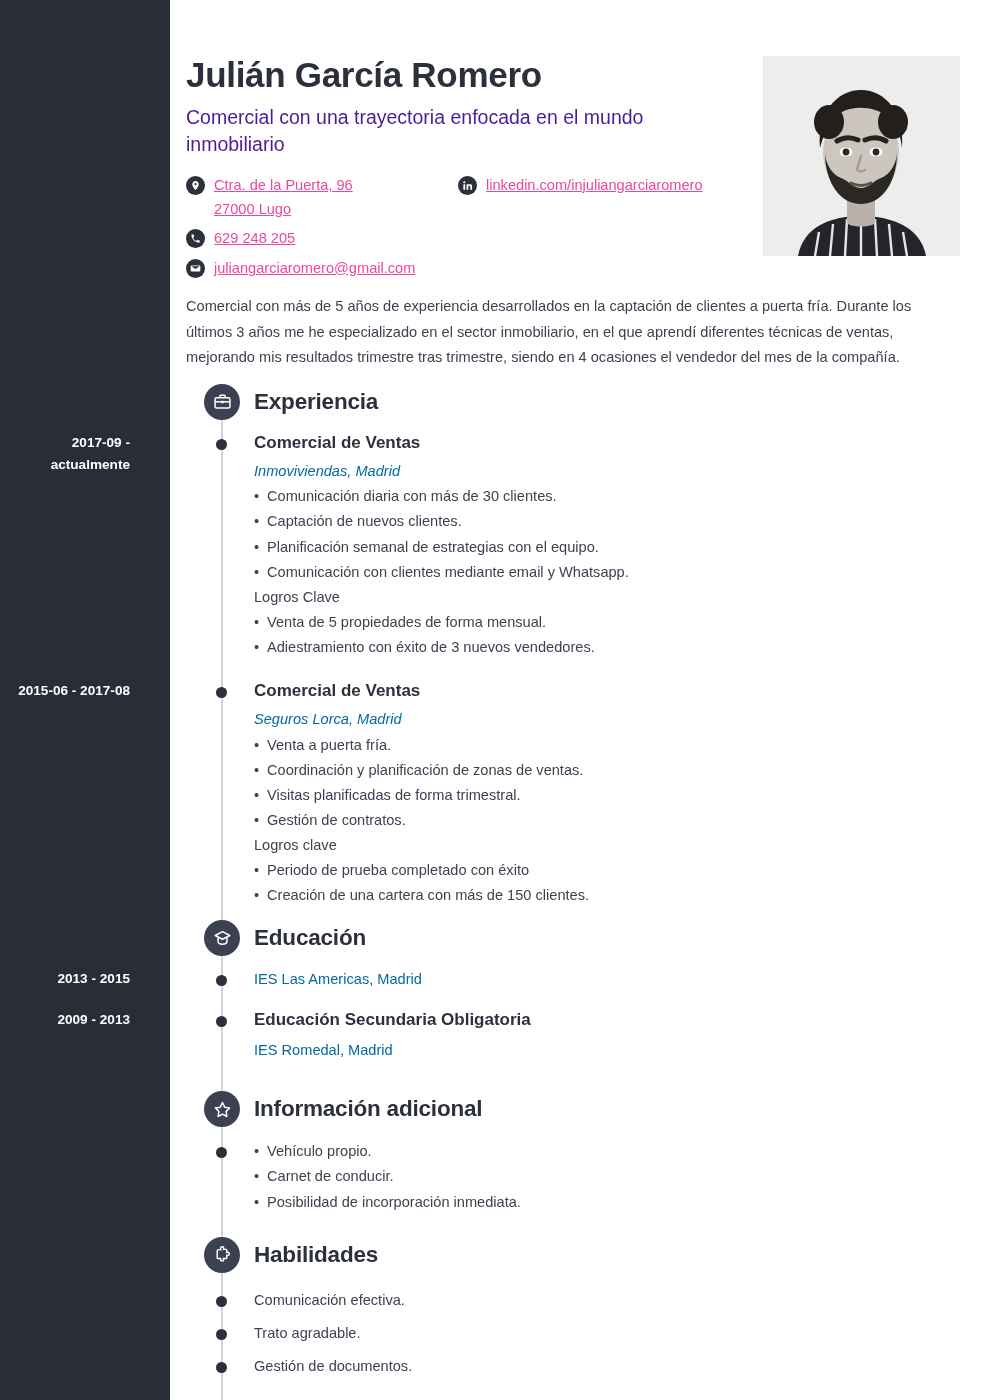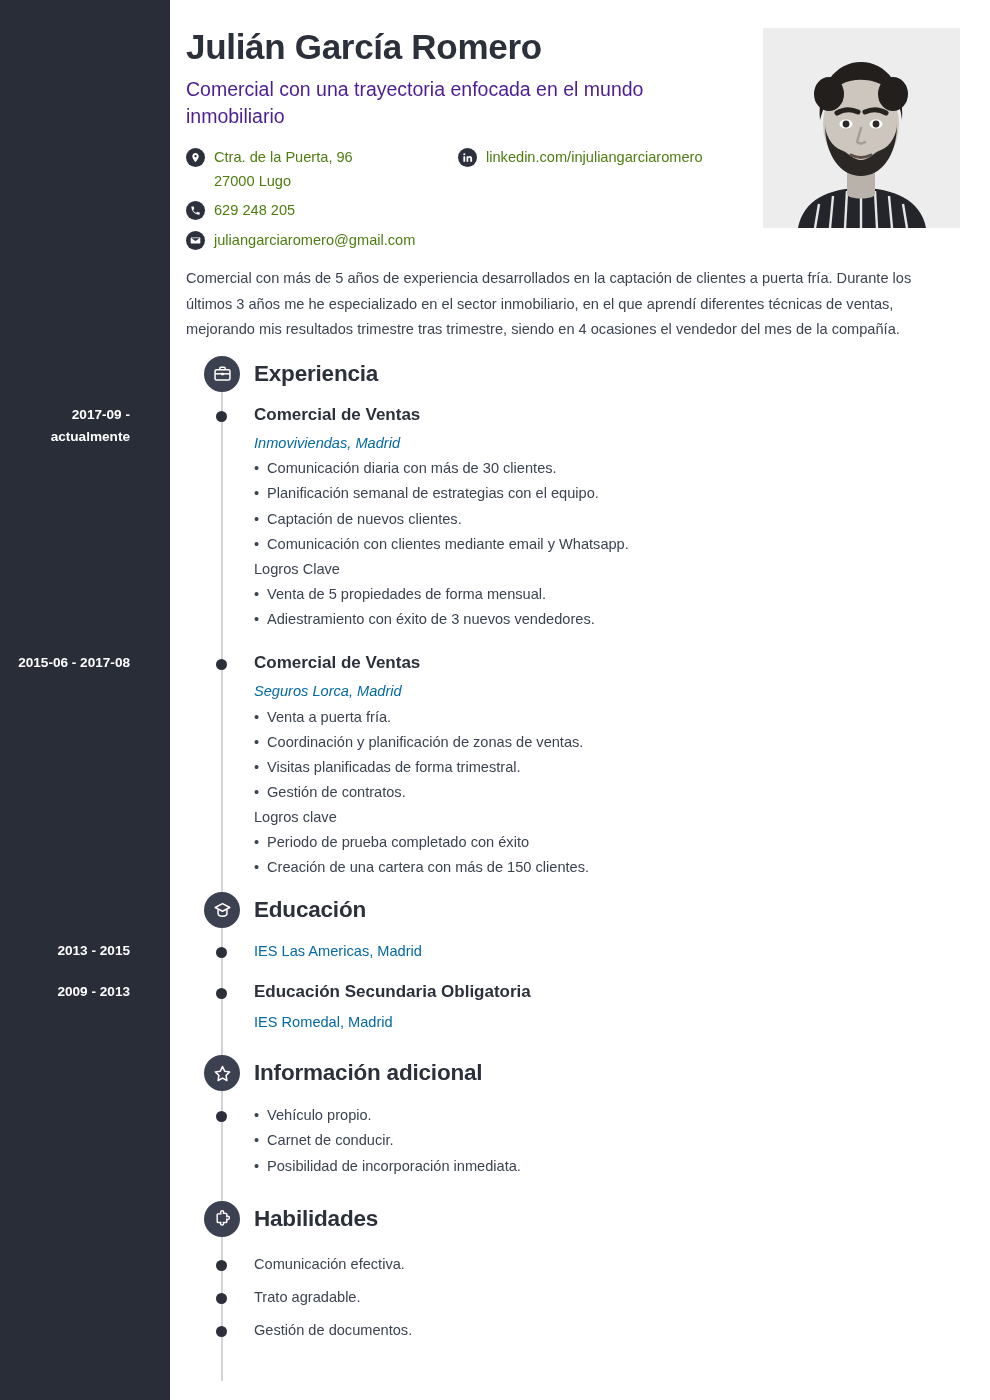--- a/index.html
+++ b/index.html
@@ -31,21 +31,21 @@
   
   .content {
     position: absolute;
     left: 170px; top: 0;
     width: 820px;
     height: 1400px;
     padding: 26px 30px 0 16px;
   }
 
   
-  .header { position: relative; min-height: 208px; }
+  .header { position: relative; min-height: 208px; margin-top: 28px; }
 
   .name {
     font-size: 35px;
     font-weight: bold;
     color: #2b303b;
     letter-spacing: -0.3px;
     line-height: 1.18;
   }
 
   .headline {
@@ -80,22 +80,23 @@
     display: flex;
     align-items: center;
     justify-content: center;
     margin-right: 9px;
     margin-top: 2px;
   }
   .cicon svg { display: block; }
 
   .ctext {
     font-size: 14.6px;
-    color: #4d7c0f;
+    color: #ec4899;
     line-height: 1.62;
+    text-decoration: underline;
   }
   .ctext .second-line { display: block; }
 
   .photo {
     position: absolute;
     right: 0; top: 2px;
     width: 197px; height: 200px;
     overflow: hidden;
     background: #e9e9e9;
   }
@@ -367,22 +368,22 @@
           <span class="sec-title">Experiencia</span>
         </div>
 
         <div class="entry">
           <span class="dot"></span>
           <span class="date">2017-09 - actualmente</span>
           <div class="entry-title">Comercial de Ventas</div>
           <div class="entry-sub">Inmoviviendas, Madrid</div>
           <ul class="blist">
             <li>Comunicación diaria con más de 30 clientes.</li>
+            <li>Captación de nuevos clientes.</li>
             <li>Planificación semanal de estrategias con el equipo.</li>
-            <li>Captación de nuevos clientes.</li>
             <li>Comunicación con clientes mediante email y Whatsapp.</li>
           </ul>
           <div class="subhead">Logros Clave</div>
           <ul class="blist">
             <li>Venta de 5 propiedades de forma mensual.</li>
             <li>Adiestramiento con éxito de 3 nuevos vendedores.</li>
           </ul>
         </div>
 
         <div class="entry" style="padding-top:10px;">
@@ -422,21 +423,21 @@
         </div>
 
         <div class="entry" style="padding-bottom:18px;">
           <span class="dot"></span>
           <span class="date">2009 - 2013</span>
           <div class="entry-title">Educación Secundaria Obligatoria</div>
           <div class="entry-sub plain">IES Romedal, Madrid</div>
         </div>
       </div>
 
-      <div class="section" style="">
+      <div class="section" style="margin-top:8px;">
         <div class="section-head">
           <span class="sec-icon">
             <svg width="19" height="19" viewBox="0 0 24 24" fill="none" stroke="#ffffff" stroke-width="1.9" stroke-linejoin="round">
               <path d="M12 3.2l2.75 5.85 6.25.92-4.5 4.52 1.06 6.31L12 17.83l-5.56 2.97 1.06-6.31L3 9.97l6.25-.92z"></path>
             </svg>
           </span>
           <span class="sec-title">Información adicional</span>
         </div>
 
         <div class="info-body" style="padding-bottom:14px;">

